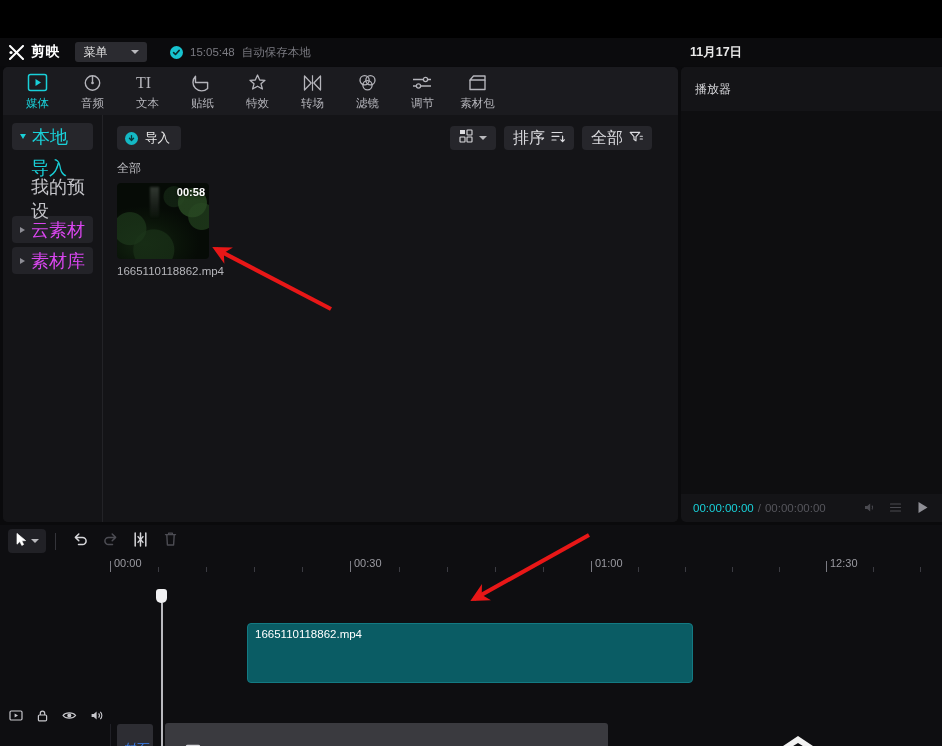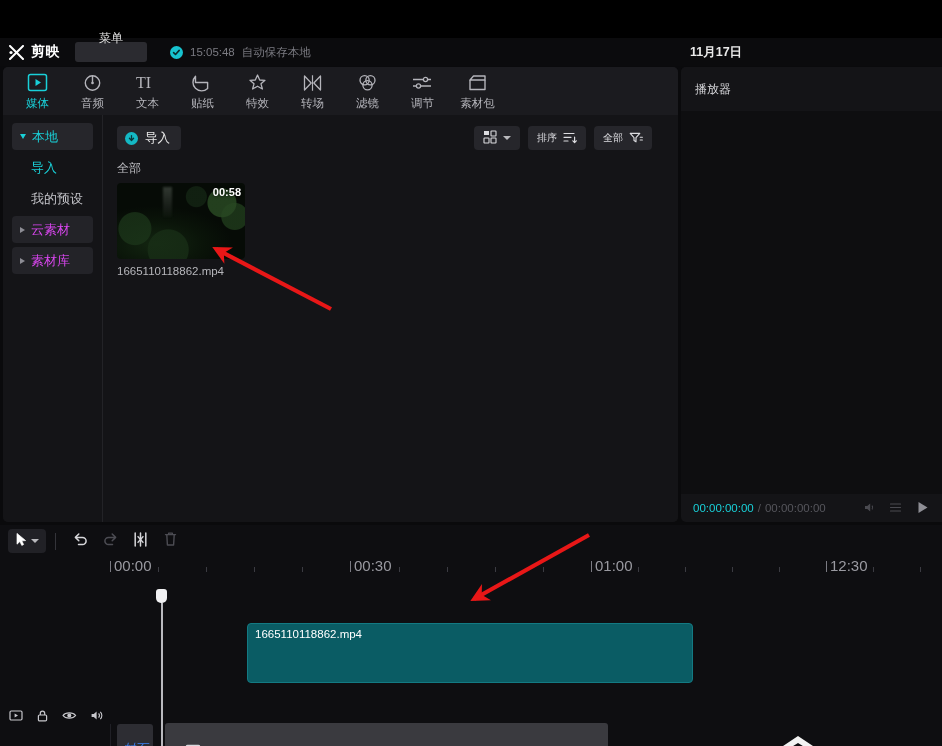--- a/index.html
+++ b/index.html
@@ -56,21 +56,20 @@
     min-width: 58px;
     background: #2b2b30;
     border-radius: 3px;
     display: flex;
     align-items: center;
     justify-content: center;
     gap: 23px;
     padding: 0 7px;
     font-size: 12px;
     color: #e2e2e2;
-    flex-direction: column;
   }
   .caret {
     width: 0; height: 0;
     border-left: 4px solid transparent;
     border-right: 4px solid transparent;
     border-top: 4px solid #b9b9bd;
   }
   .autosave {
     margin-left: 23px;
     display: flex;
@@ -143,21 +142,21 @@
     padding-top: 8px;
     box-sizing: border-box;
   }
   .side-item {
     margin: 0 9px 4px 9px;
     height: 27px;
     border-radius: 4px;
     display: flex;
     align-items: center;
     padding-left: 8px;
-    font-size: 13px;
+    font-size: 18px;
     color: #c3c3c8;
     box-sizing: border-box;
   }
   .side-item.active {
     background: #26262b;
     color: #19d0d8;
   }
   .side-item.accent { color: #19d0d8; }
   .side-item.group { background: #232328; color: #d946ef; }
   .tri {
@@ -215,21 +214,21 @@
     gap: 8px;
   }
   .tb-btn {
     height: 24px;
     background: #26262b;
     border-radius: 4px;
     display: flex;
     align-items: center;
     gap: 6px;
     padding: 0 9px;
-    font-size: 10px;
+    font-size: 16px;
     color: #dcdce0;
   }
   .section-label {
     position: absolute;
     left: 14px; top: 45px;
     font-size: 12px;
     color: #bfbfc4;
   }
   .media-grid {
     position: absolute;
@@ -240,21 +239,20 @@
   }
   .media-card { width: 114px; }
   .media-thumb {
     position: relative;
     width: 92px; height: 76px;
     border-radius: 4px;
     overflow: hidden;
     background:
       radial-gradient(ellipse 60% 50% at 30% 80%, #132611 0%, #0a1409 60%, #060b06 100%),
       linear-gradient(170deg, #18311a 0%, #0d1a0c 45%, #070c06 100%);
-    padding-left: 36px;
   }
   .thumb-foliage {
     position: absolute; inset: 0;
     background:
       radial-gradient(circle at 82% 26%, rgba(40,72,34,0.85) 0 14px, transparent 15px),
       radial-gradient(circle at 92% 44%, rgba(32,60,28,0.8) 0 13px, transparent 14px),
       radial-gradient(circle at 14% 60%, rgba(28,54,26,0.75) 0 16px, transparent 17px),
       radial-gradient(circle at 40% 88%, rgba(24,46,22,0.8) 0 20px, transparent 21px),
       radial-gradient(circle at 62% 18%, rgba(18,34,18,0.9) 0 10px, transparent 11px);
   }
@@ -395,21 +393,21 @@
   .tick {
     position: absolute;
     top: 10px;
     width: 1px; height: 5px;
     background: #3b3b42;
   }
   .tick.major { top: 4px; height: 11px; background: #7b7b83; }
   .tick-label {
     position: absolute;
     top: 0;
-    font-size: 15px;
+    font-size: 11px;
     color: #9a9aa1;
     white-space: nowrap;
   }
   .lane-main {
     position: absolute;
     left: 110px; top: 26px;
     width: 832px; height: 141px;
     background: #0e0e11;
   }
   .clip {

